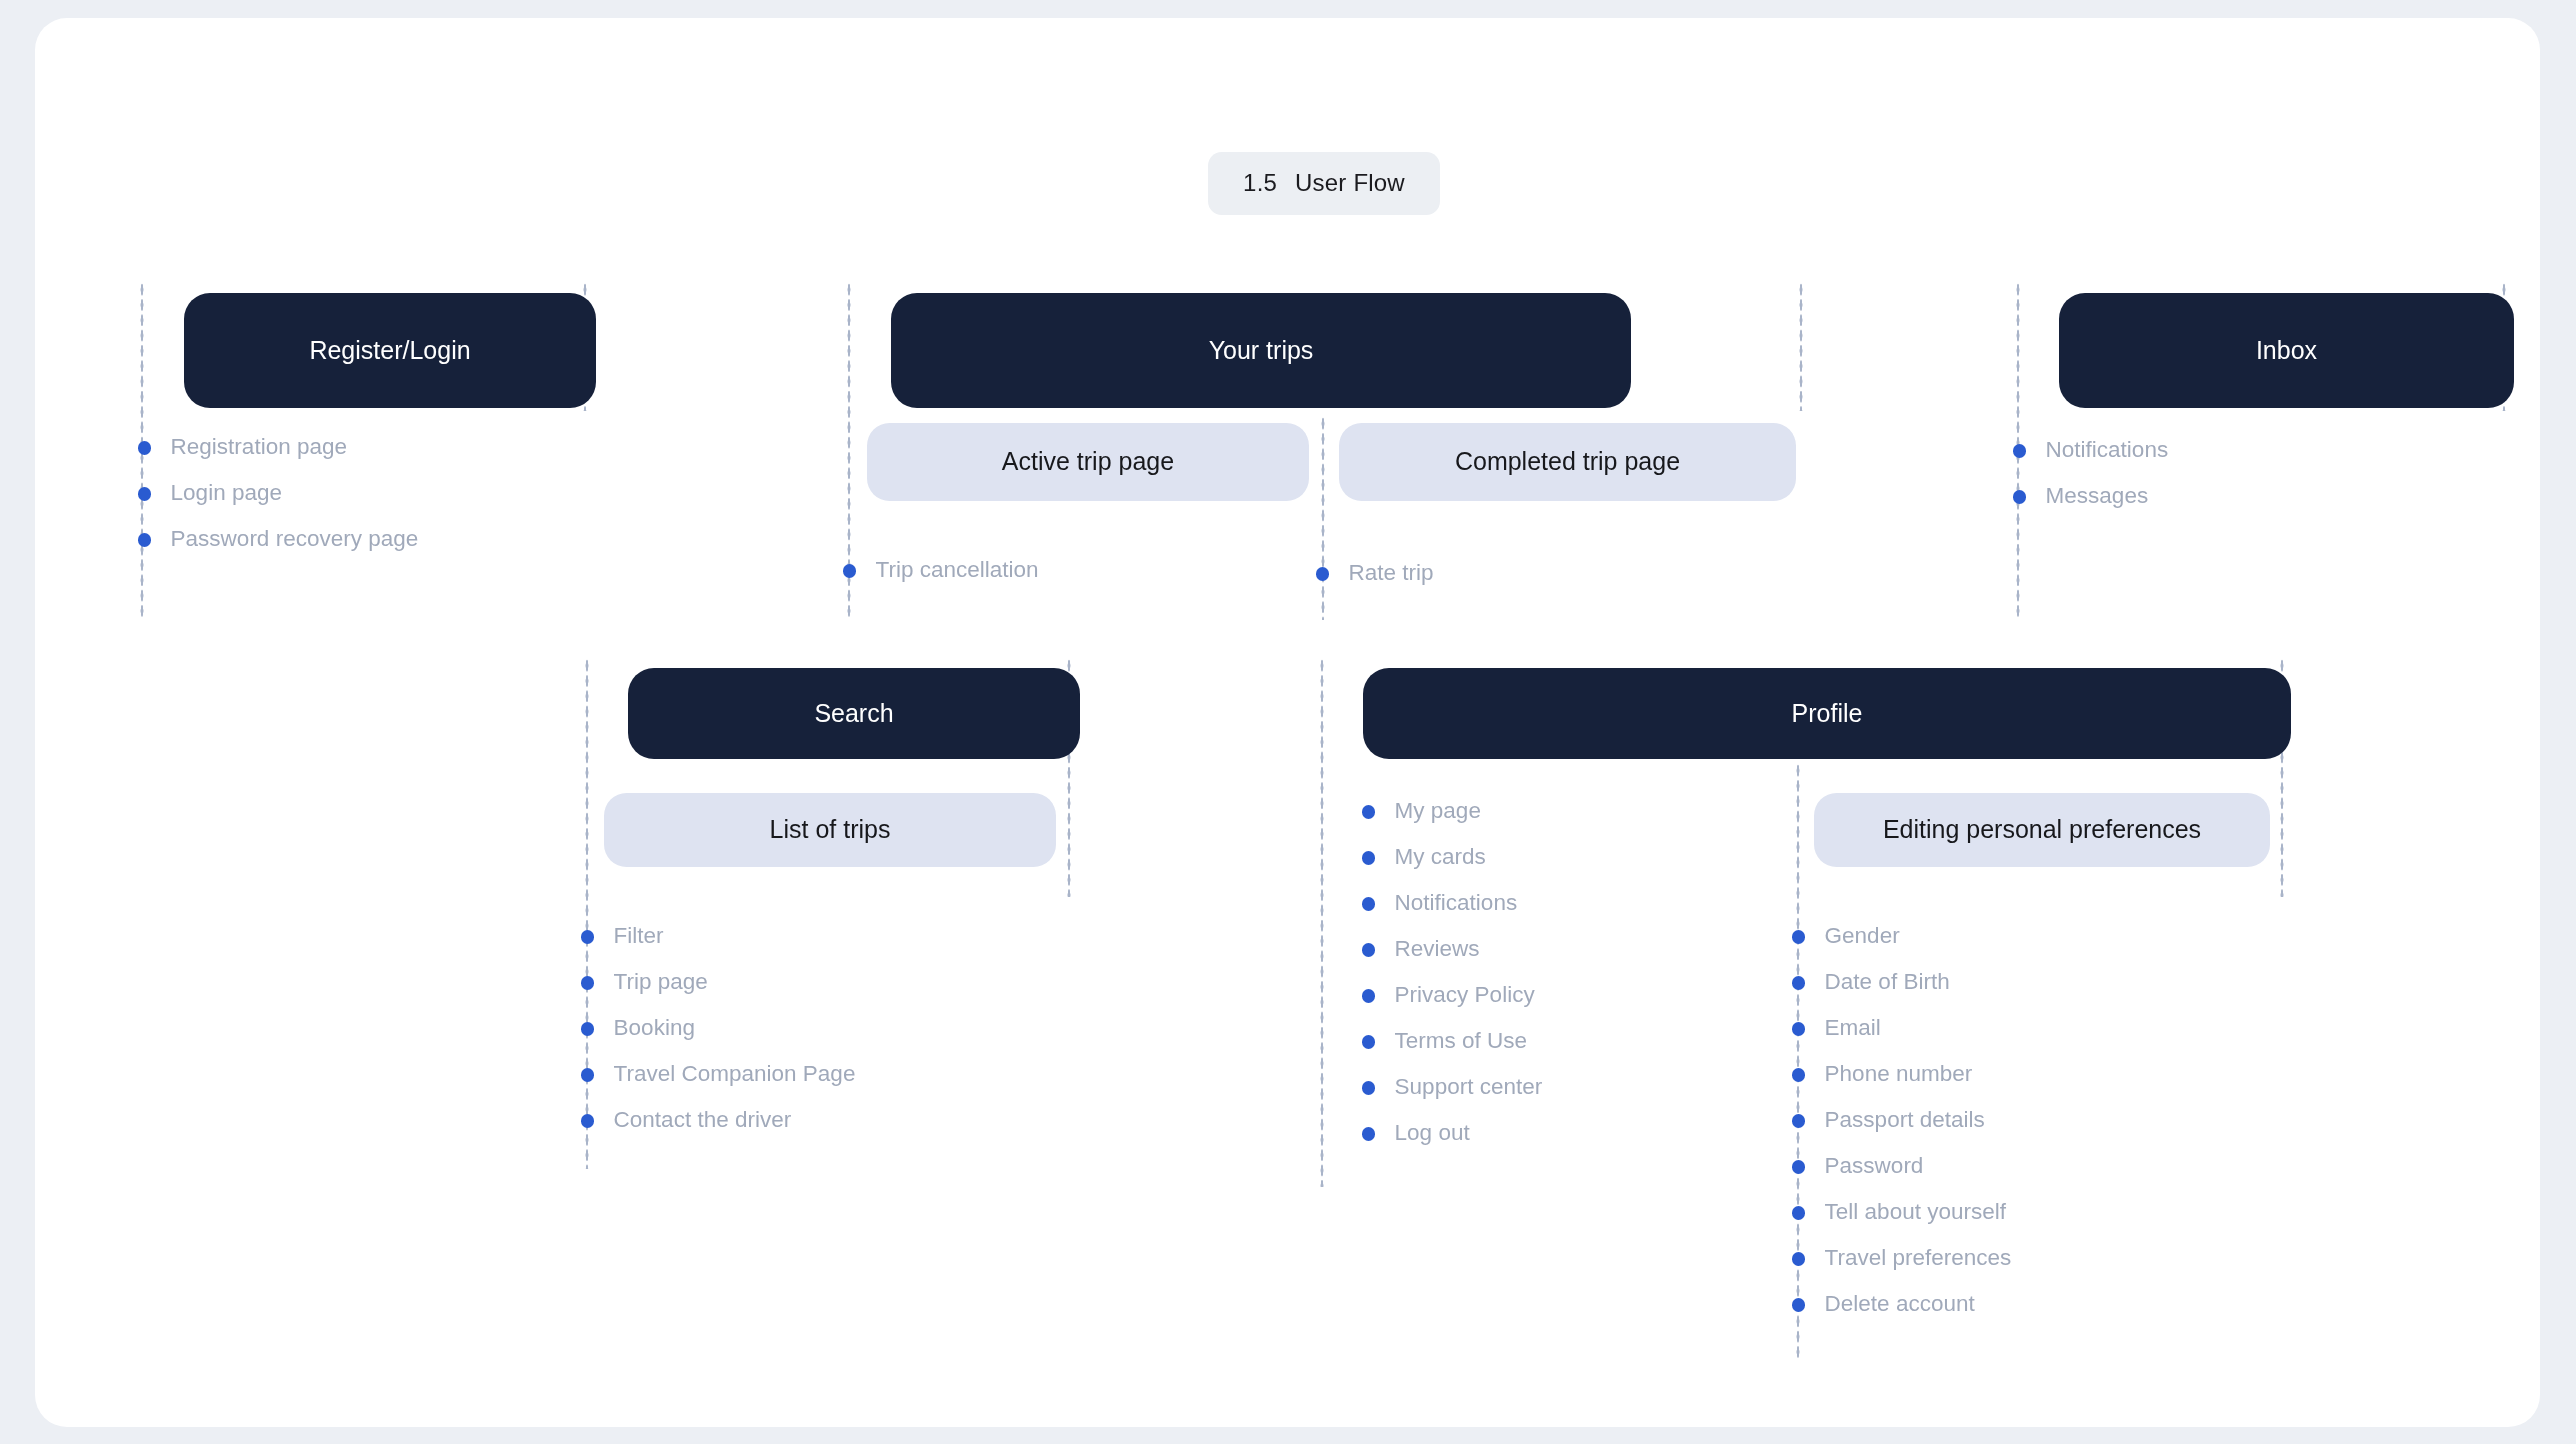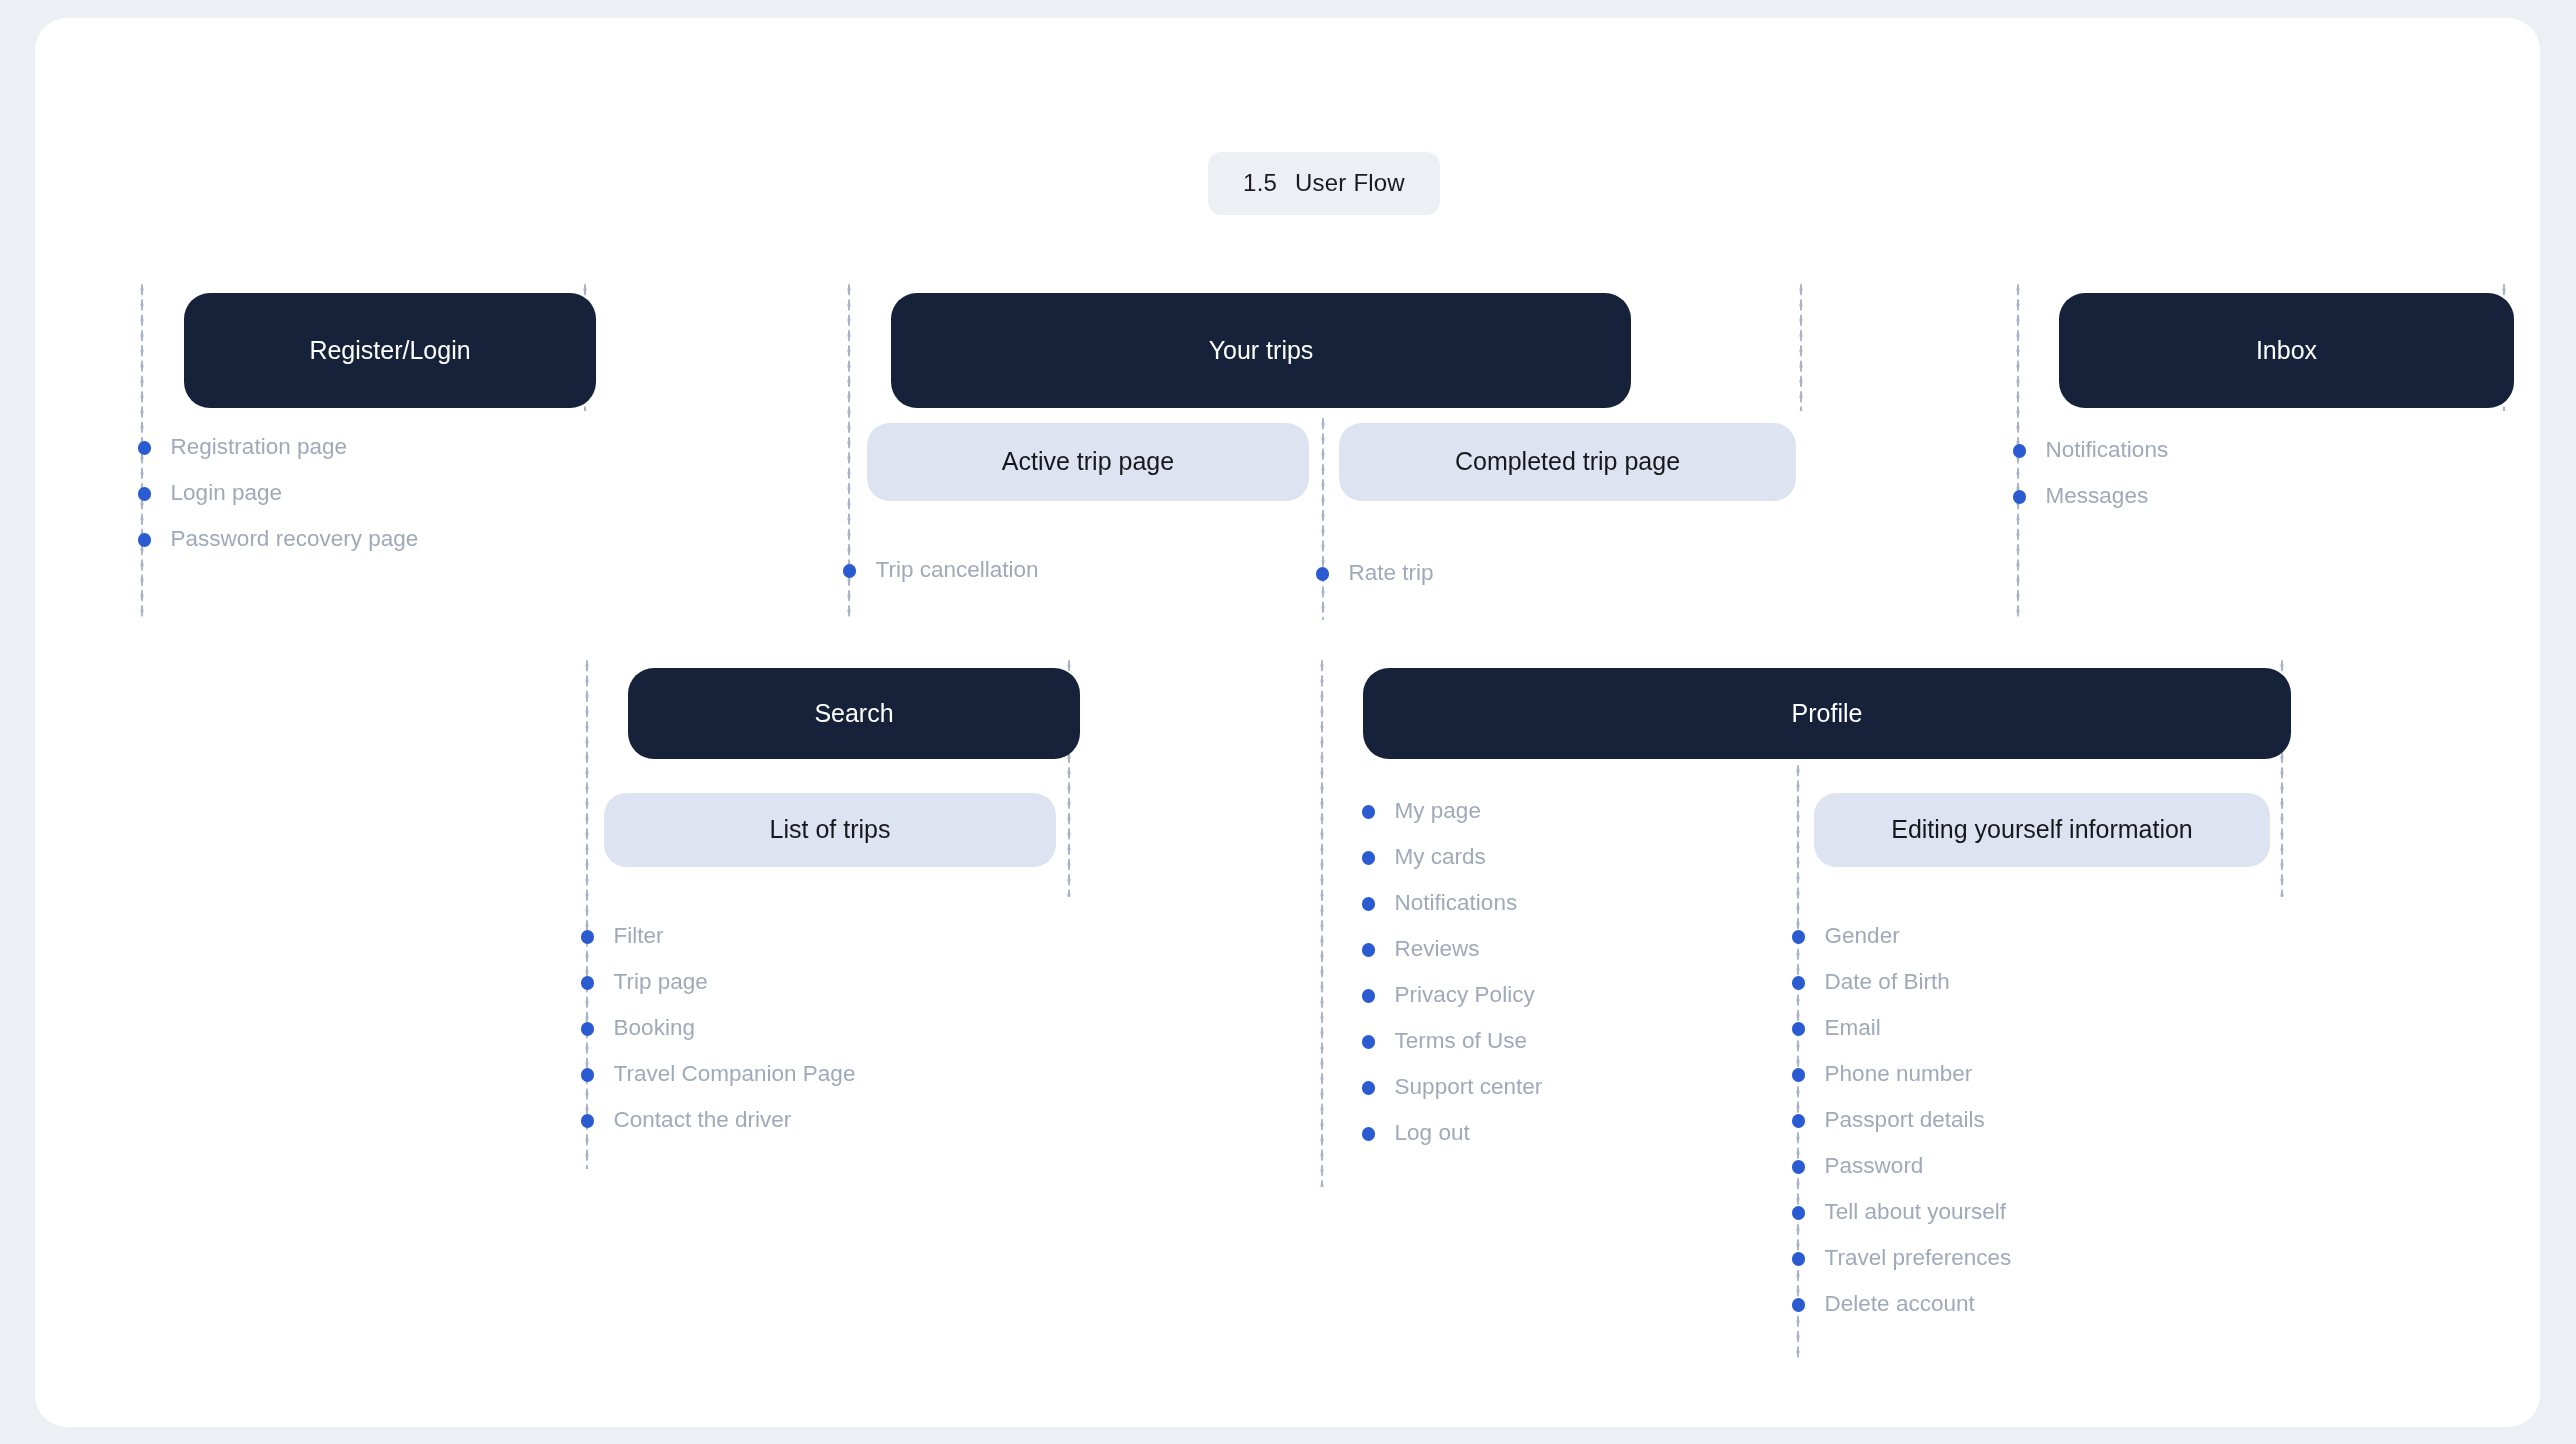--- a/index.html
+++ b/index.html
@@ -242,21 +242,21 @@
       <span class="bdot"></span>
       <span class="blabel">Support center</span>
     </div>
     <div class="bitem">
       <span class="bdot"></span>
       <span class="blabel">Log out</span>
     </div>
   </div>
 
   <div class="card light" style="left:1779px; top:775px; width:456px; height:74px;">
-    <span>Editing yourself information</span>
+    <span>Editing personal preferences</span>
   </div>
 
   <div class="blist" style="left:1763px; top:896px;">
     <div class="bitem">
       <span class="bdot"></span>
       <span class="blabel">Gender</span>
     </div>
     <div class="bitem">
       <span class="bdot"></span>
       <span class="blabel">Date of Birth</span>

